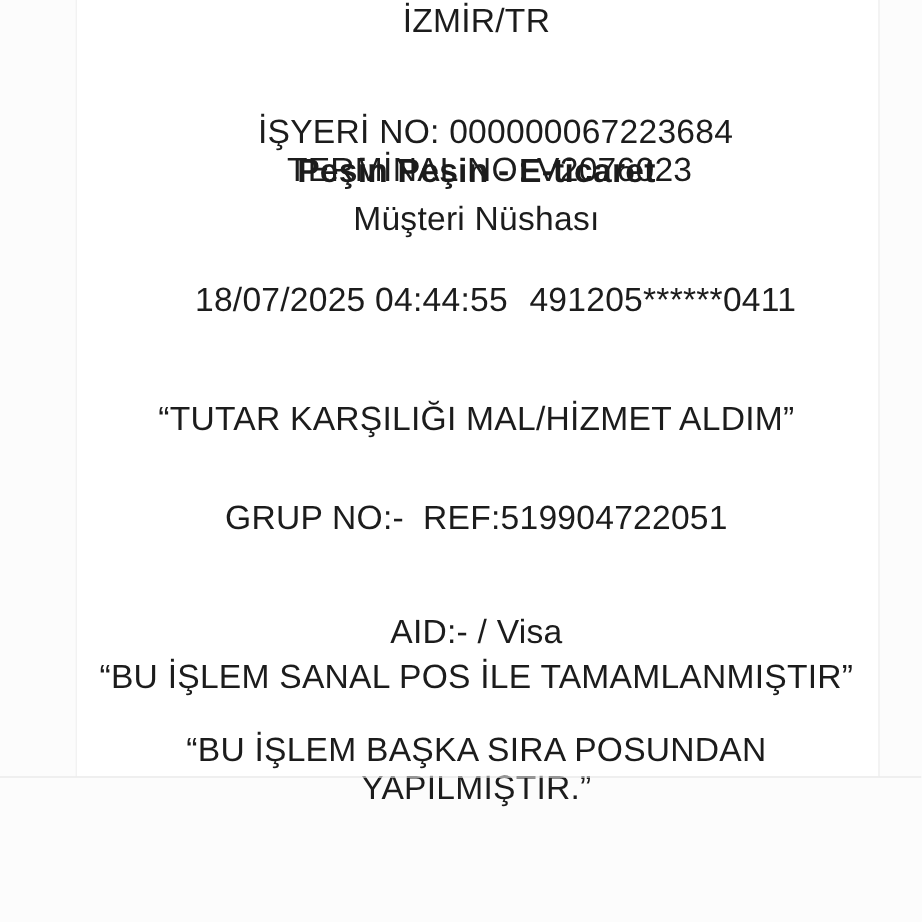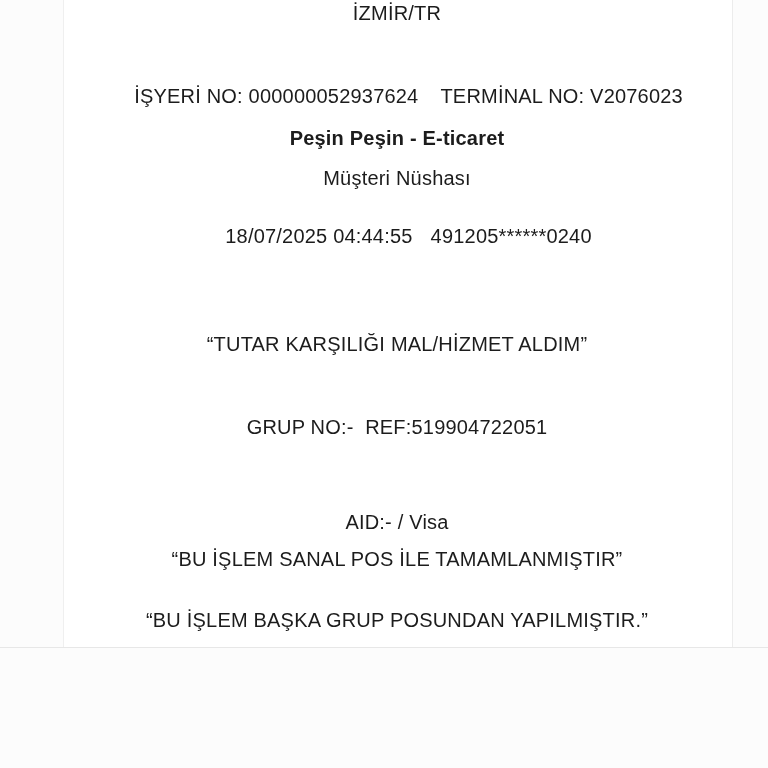--- a/index.html
+++ b/index.html
@@ -32,21 +32,21 @@
     width: 768px;
     height: 1px;
     background: #e7e7e7;
   }
   .line {
     position: absolute;
     left: 63px;
     width: 668px;
     text-align: center;
     color: #1c1c1c;
-    font-size: 20px;
+    font-size: 28px;
     line-height: 1.15;
     white-space: pre-wrap;
     letter-spacing: 0.2px;
   }
   .bold { font-weight: bold; }
   .amount {
     font-size: 31px;
     font-weight: bold;
     letter-spacing: 0.3px;
   }
@@ -55,38 +55,38 @@
 </style>
 </head>
 <body>
 
 <div class="canvas">
   <div class="receipt-panel"></div>
 
   <div class="line" style="top: 2px;">İZMİR/TR</div>
 
   <div class="line" style="top: 62px;">
-    <span>İŞYERİ NO: 000000052937624</span><span class="gap-left">TERMİNAL NO: V2076023</span>
+    <span>İŞYERİ NO: 000000067223684</span><span class="gap-left">TERMİNAL NO: V2076023</span>
   </div>
 
   <div class="line bold" style="top: 127px;">Peşin Peşin - E-ticaret</div>
 
   <div class="line" style="top: 167px;">Müşteri Nüshası</div>
 
   <div class="line" style="top: 202px;">
-    <span>18/07/2025 04:44:55</span><span class="gap-left-sm">491205******0240</span>
+    <span>18/07/2025 04:44:55</span><span class="gap-left-sm">491205******0411</span>
   </div>
 
 
   <div class="line" style="top: 333px; text-align: center;">“TUTAR KARŞILIĞI MAL/HİZMET ALDIM”</div>
 
 
   <div class="line" style="top: 416px;">GRUP NO:-  REF:519904722051</div>
 
 
   <div class="line" style="top: 511px;">AID:- / Visa</div>
 
   <div class="line" style="top: 548px;">“BU İŞLEM SANAL POS İLE TAMAMLANMIŞTIR”</div>
 
-  <div class="line" style="top: 609px;">“BU İŞLEM BAŞKA GRUP POSUNDAN YAPILMIŞTIR.”</div>
+  <div class="line" style="top: 609px;">“BU İŞLEM BAŞKA SIRA POSUNDAN YAPILMIŞTIR.”</div>
 
   <div class="page-bottom-rule"></div>
 </div>
 
 </body></html>

